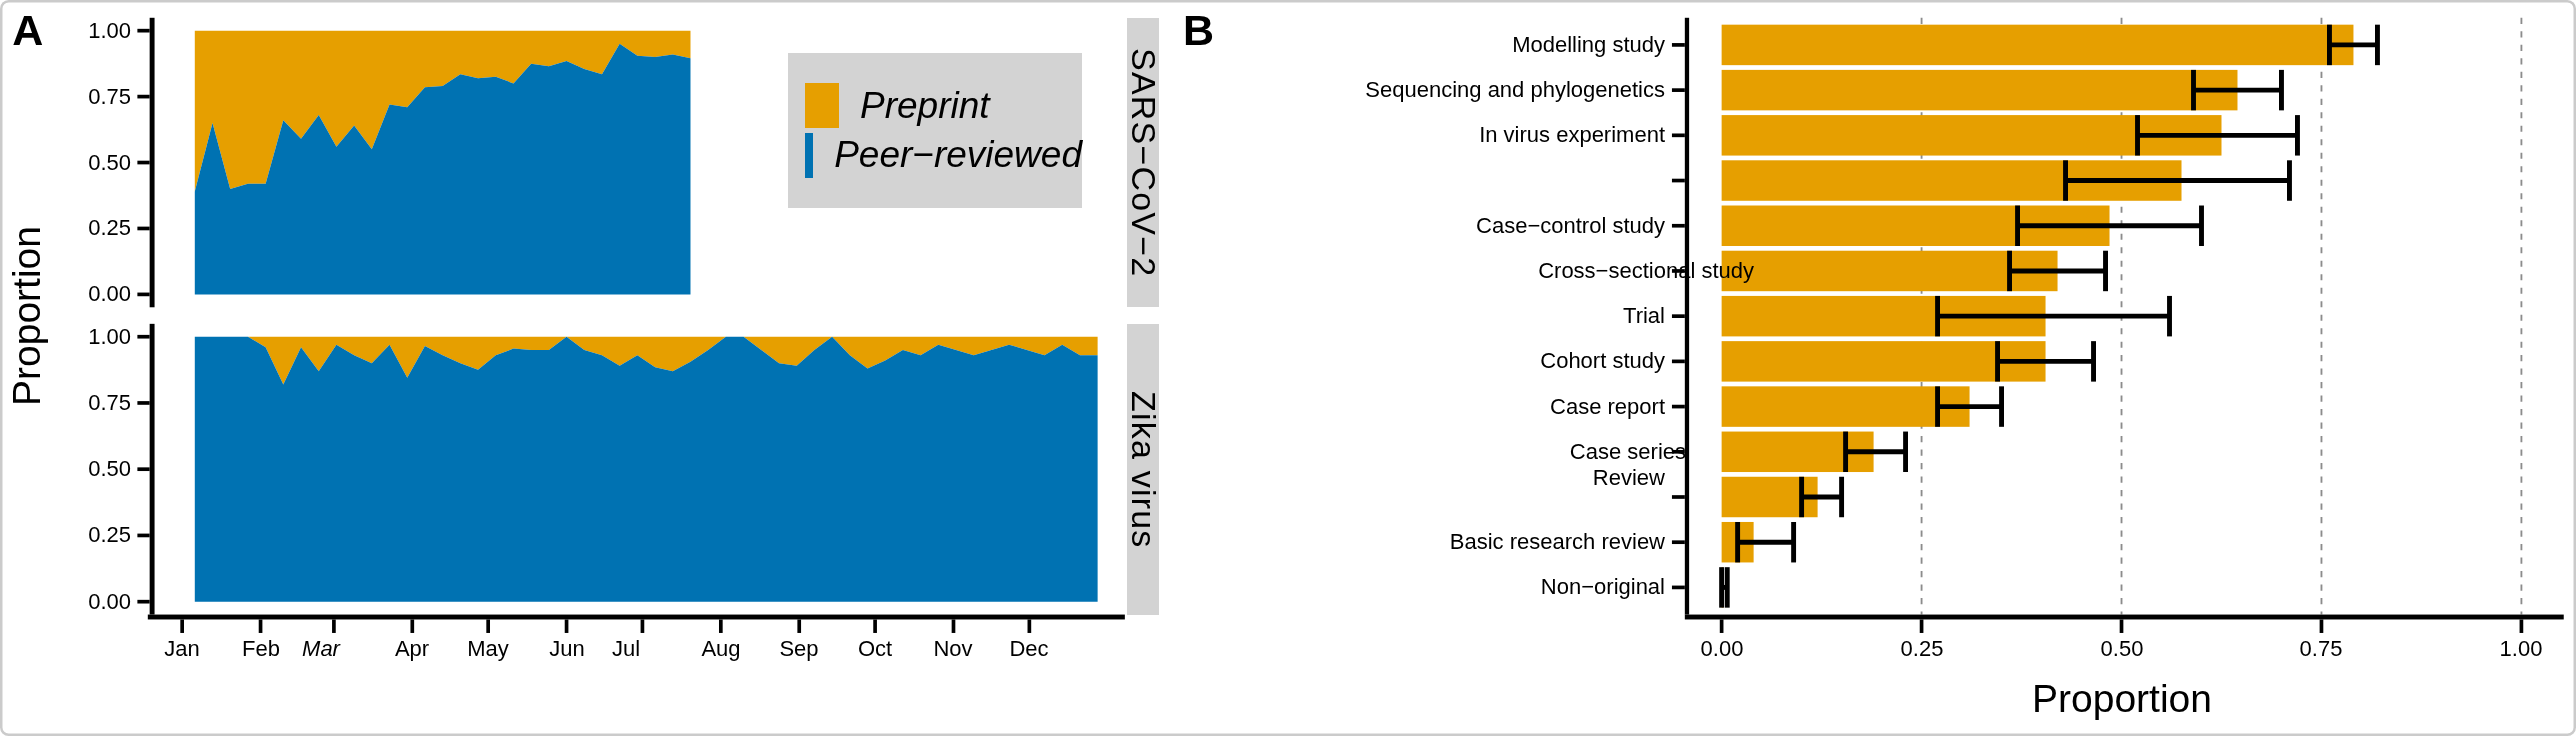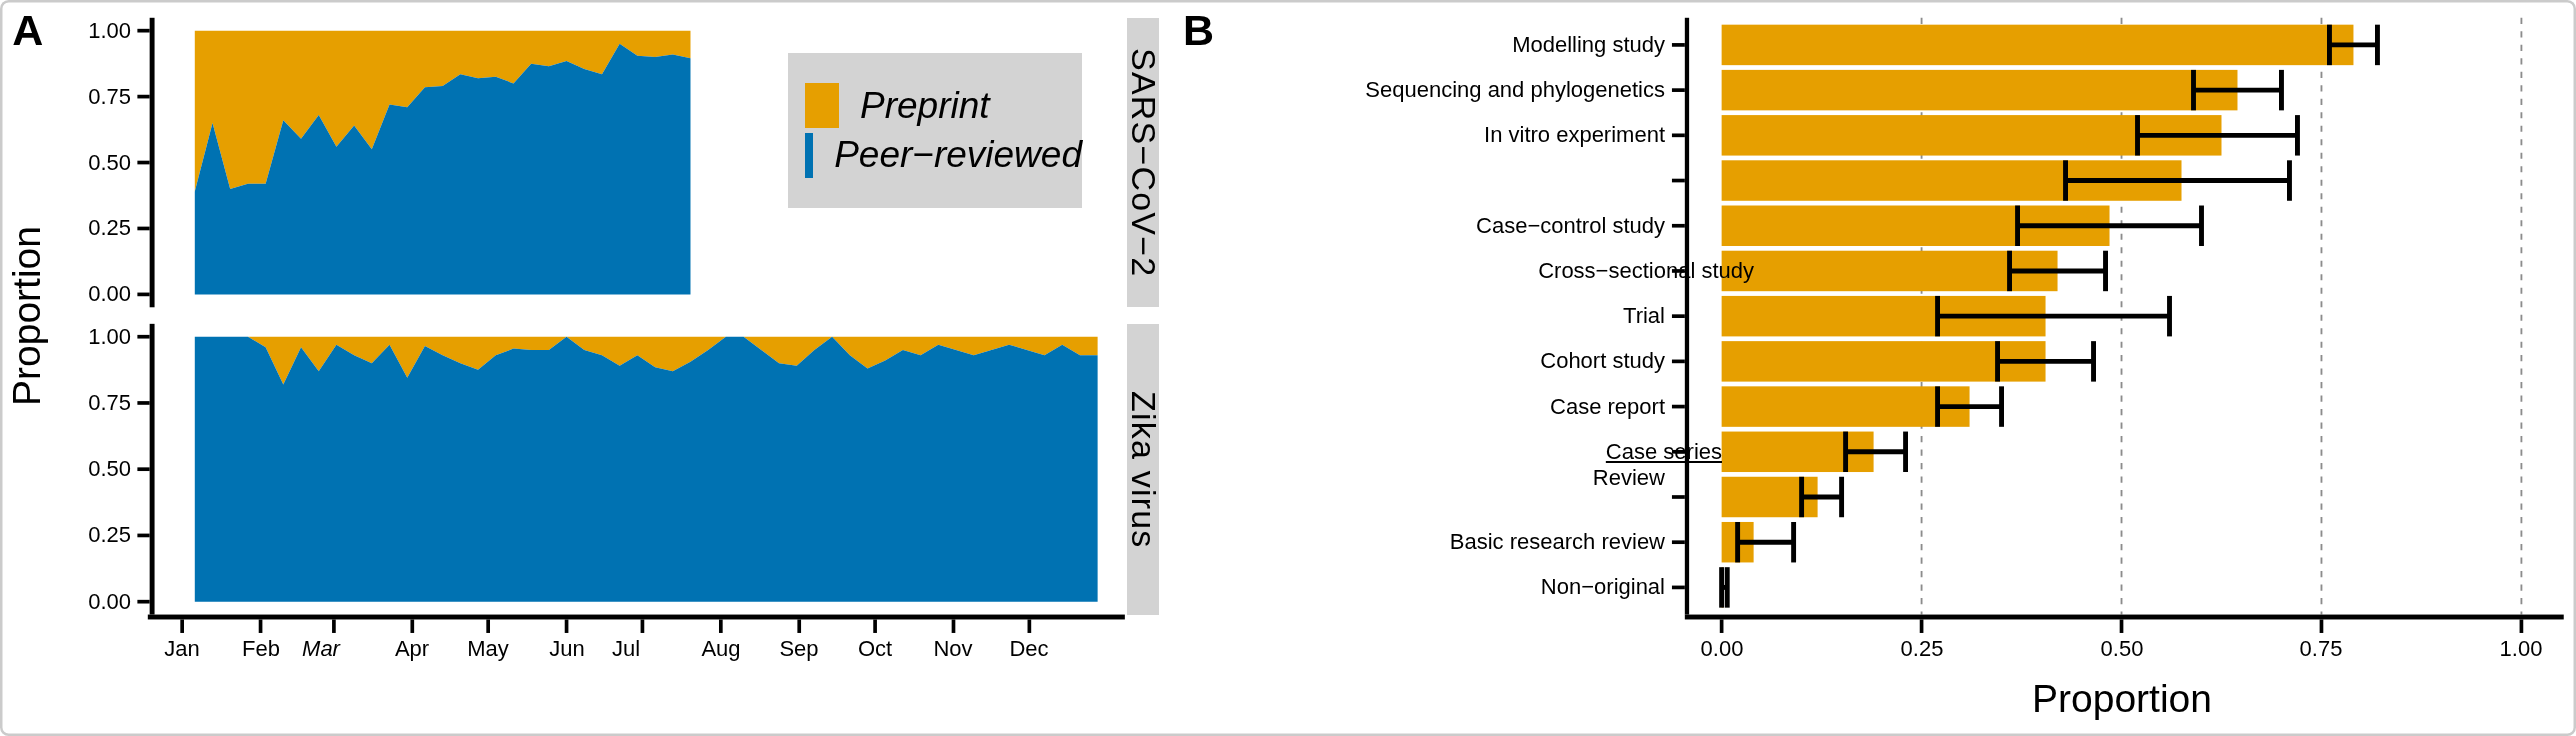--- a/index.html
+++ b/index.html
@@ -157,27 +157,27 @@
       <div class="lbl c t56" style="left: 488px; top: 638px;">May</div>
       <div class="lbl c t56" style="left: 567px; top: 638px;">Jun</div>
       <div class="lbl c t56" style="left: 626px; top: 638px;">Jul</div>
       <div class="lbl c t56" style="left: 721px; top: 638px;">Aug</div>
       <div class="lbl c t56" style="left: 799px; top: 638px;">Sep</div>
       <div class="lbl c t56" style="left: 875px; top: 638px;">Oct</div>
       <div class="lbl c t56" style="left: 953px; top: 638px;">Nov</div>
       <div class="lbl c t56" style="left: 1029px; top: 638px;">Dec</div>
       <div class="lbl r t56" style="left: 1665px; top: 45px;">Modelling study</div>
       <div class="lbl r t56" style="left: 1665px; top: 90px;">Sequencing and phylogenetics</div>
-      <div class="lbl r t56" style="left: 1665px; top: 135px;">In vitro experiment</div>
+      <div class="lbl r t56" style="left: 1665px; top: 135px;">In virus experiment</div>
       <div class="lbl r t56" style="left: 1665px; top: 226px; text-align: right;">Case−control study</div>
       <div class="lbl r t56" style="left: 1754px; top: 271px;">Cross−sectional study</div>
       <div class="lbl r t56" style="left: 1665px; top: 316px;">Trial</div>
       <div class="lbl r t56" style="left: 1665px; top: 361px;">Cohort study</div>
       <div class="lbl r t56" style="left: 1665px; top: 407px;">Case report</div>
-      <div class="lbl r t56" style="left: 1722px; top: 452px; text-decoration: underline;">Case series</div>
+      <div class="lbl r t56" style="left: 1686px; top: 452px;">Case series</div>
       <div class="lbl r t56" style="left: 1665px; top: 478px;">Review</div>
       <div class="lbl r t56" style="left: 1665px; top: 542px;">Basic research review</div>
       <div class="lbl r t56" style="left: 1665px; top: 587px;">Non−original</div>
       <div class="lbl c t56" style="left: 1722px; top: 638px;">0.00</div>
       <div class="lbl c t56" style="left: 1922px; top: 638px;">0.25</div>
       <div class="lbl c t56" style="left: 2122px; top: 638px;">0.50</div>
       <div class="lbl c t56" style="left: 2321px; top: 638px;">0.75</div>
       <div class="lbl c t56" style="left: 2521px; top: 638px;">1.00</div>
     </div>
 

